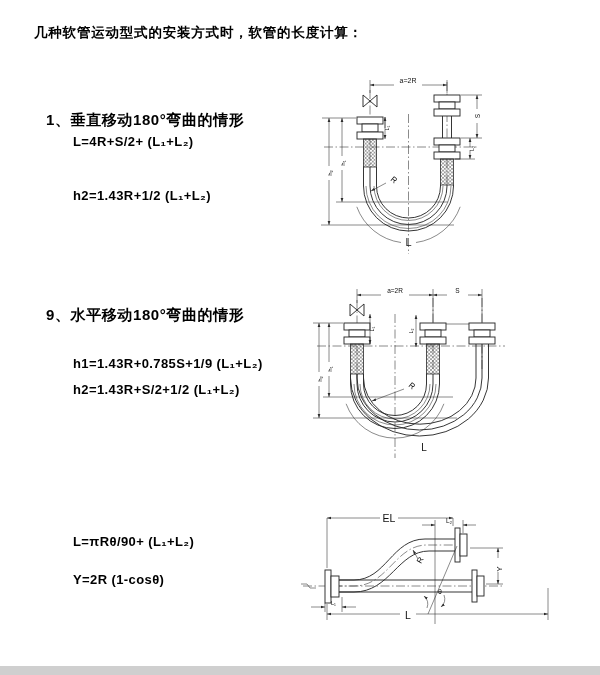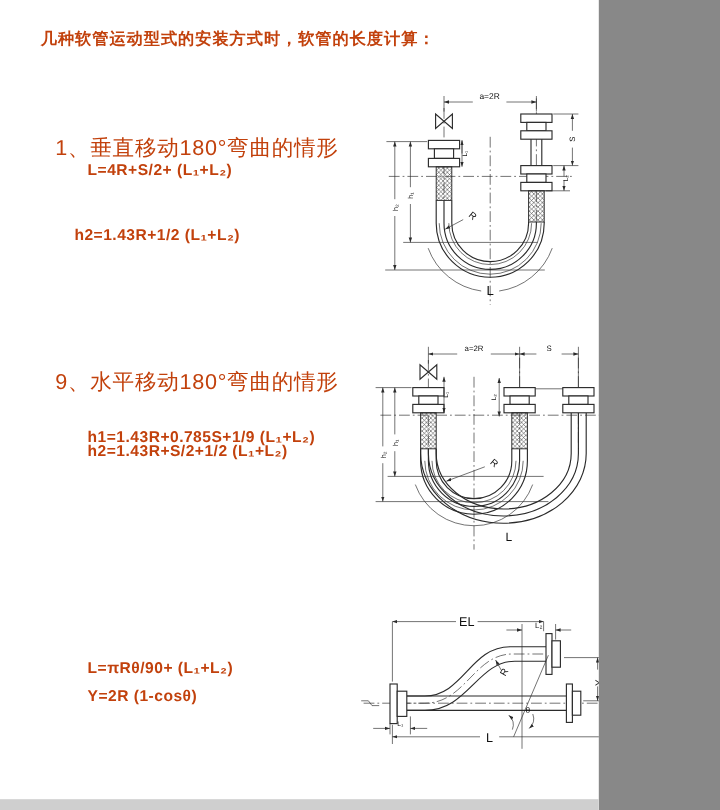--- a/index.html
+++ b/index.html
@@ -1,45 +1,45 @@
 <!DOCTYPE html>
 <html><head>
 <meta charset="utf-8">
 <style>
   html,body{margin:0;padding:0;background:#888;}
-  .page{position:relative;width:499px;height:675px;background:#fff;overflow:hidden;
-        font-family:"Liberation Sans","DejaVu Sans",sans-serif;color:#c2410c;text-align:right;}
+  .page{position:relative;width:600px;height:675px;background:#fff;overflow:hidden;
+        font-family:"Liberation Sans","DejaVu Sans",sans-serif;color:#000000;text-align:right;}
   .title{position:absolute;font-size:13.5px;font-weight:700;letter-spacing:.8px;white-space:nowrap;}
-  .heading{position:absolute;font-size:18px;font-weight:400;letter-spacing:.6px;white-space:nowrap;}
+  .heading{position:absolute;font-size:15px;font-weight:700;letter-spacing:.6px;white-space:nowrap;}
   .formula{position:absolute;font-size:13px;font-weight:700;letter-spacing:.4px;white-space:nowrap;}
   svg{position:absolute;overflow:visible;}
   svg text{fill:#111;font-family:"Liberation Sans","DejaVu Sans",sans-serif;}
   .cl{stroke:#2b2b2b;stroke-width:.55;fill:none;stroke-dasharray:9 2.5 1.5 2.5;}
   .o {stroke:#2b2b2b;stroke-width:.95;fill:none;}
   .of{stroke:#2b2b2b;stroke-width:.95;fill:#fff;}
   .d {stroke:#2b2b2b;stroke-width:.55;fill:none;}
   .br{stroke:#2b2b2b;stroke-width:.8;}
   .edge{position:absolute;left:0;right:0;bottom:0;height:9px;background:#cfcfcf;}
 </style>
 </head>
 <body>
 
 <div class="page">
 
   <div class="title" style="left:34px;top:24px">几种软管运动型式的安装方式时，软管的长度计算：</div>
 
   <div class="heading" style="left:46px;top:111px">1、垂直移动180°弯曲的情形</div>
   <div class="formula" style="left:73px;top:134px">L=4R+S/2+ (L₁+L₂)</div>
-  <div class="formula" style="left:62px;top:188px">h2=1.43R+1/2 (L₁+L₂)</div>
+  <div class="formula" style="left:73px;top:188px">h2=1.43R+1/2 (L₁+L₂)</div>
 
   <div class="heading" style="left:46px;top:306px">9、水平移动180°弯曲的情形</div>
   <div class="formula" style="left:73px;top:356px">h1=1.43R+0.785S+1/9 (L₁+L₂)</div>
-  <div class="formula" style="left:73px;top:368px">h2=1.43R+S/2+1/2 (L₁+L₂)</div>
-
-  <div class="formula" style="left:73px;top:549px">L=πRθ/90+ (L₁+L₂)</div>
+  <div class="formula" style="left:73px;top:382px">h2=1.43R+S/2+1/2 (L₁+L₂)</div>
+
+  <div class="formula" style="left:73px;top:534px">L=πRθ/90+ (L₁+L₂)</div>
   <div class="formula" style="left:73px;top:572px">Y=2R (1-cosθ)</div>
 
   <svg style="left:308px;top:68px" width="285" height="195" viewBox="0 0 285 195">
     <defs>
       <marker id="ar1" viewBox="0 0 10 10" refX="9.5" refY="5" markerWidth="8" markerHeight="8" orient="auto">
         <path d="M0,1.8 L9.5,5 L0,8.2 Z" fill="#2b2b2b"></path>
       </marker>
       <pattern id="hx1" width="3.6" height="3.6" patternUnits="userSpaceOnUse">
         <path d="M0,3.6 L3.6,0 M0,0 L3.6,3.6" stroke="#3a3a3a" stroke-width="0.45"></path>
       </pattern>

